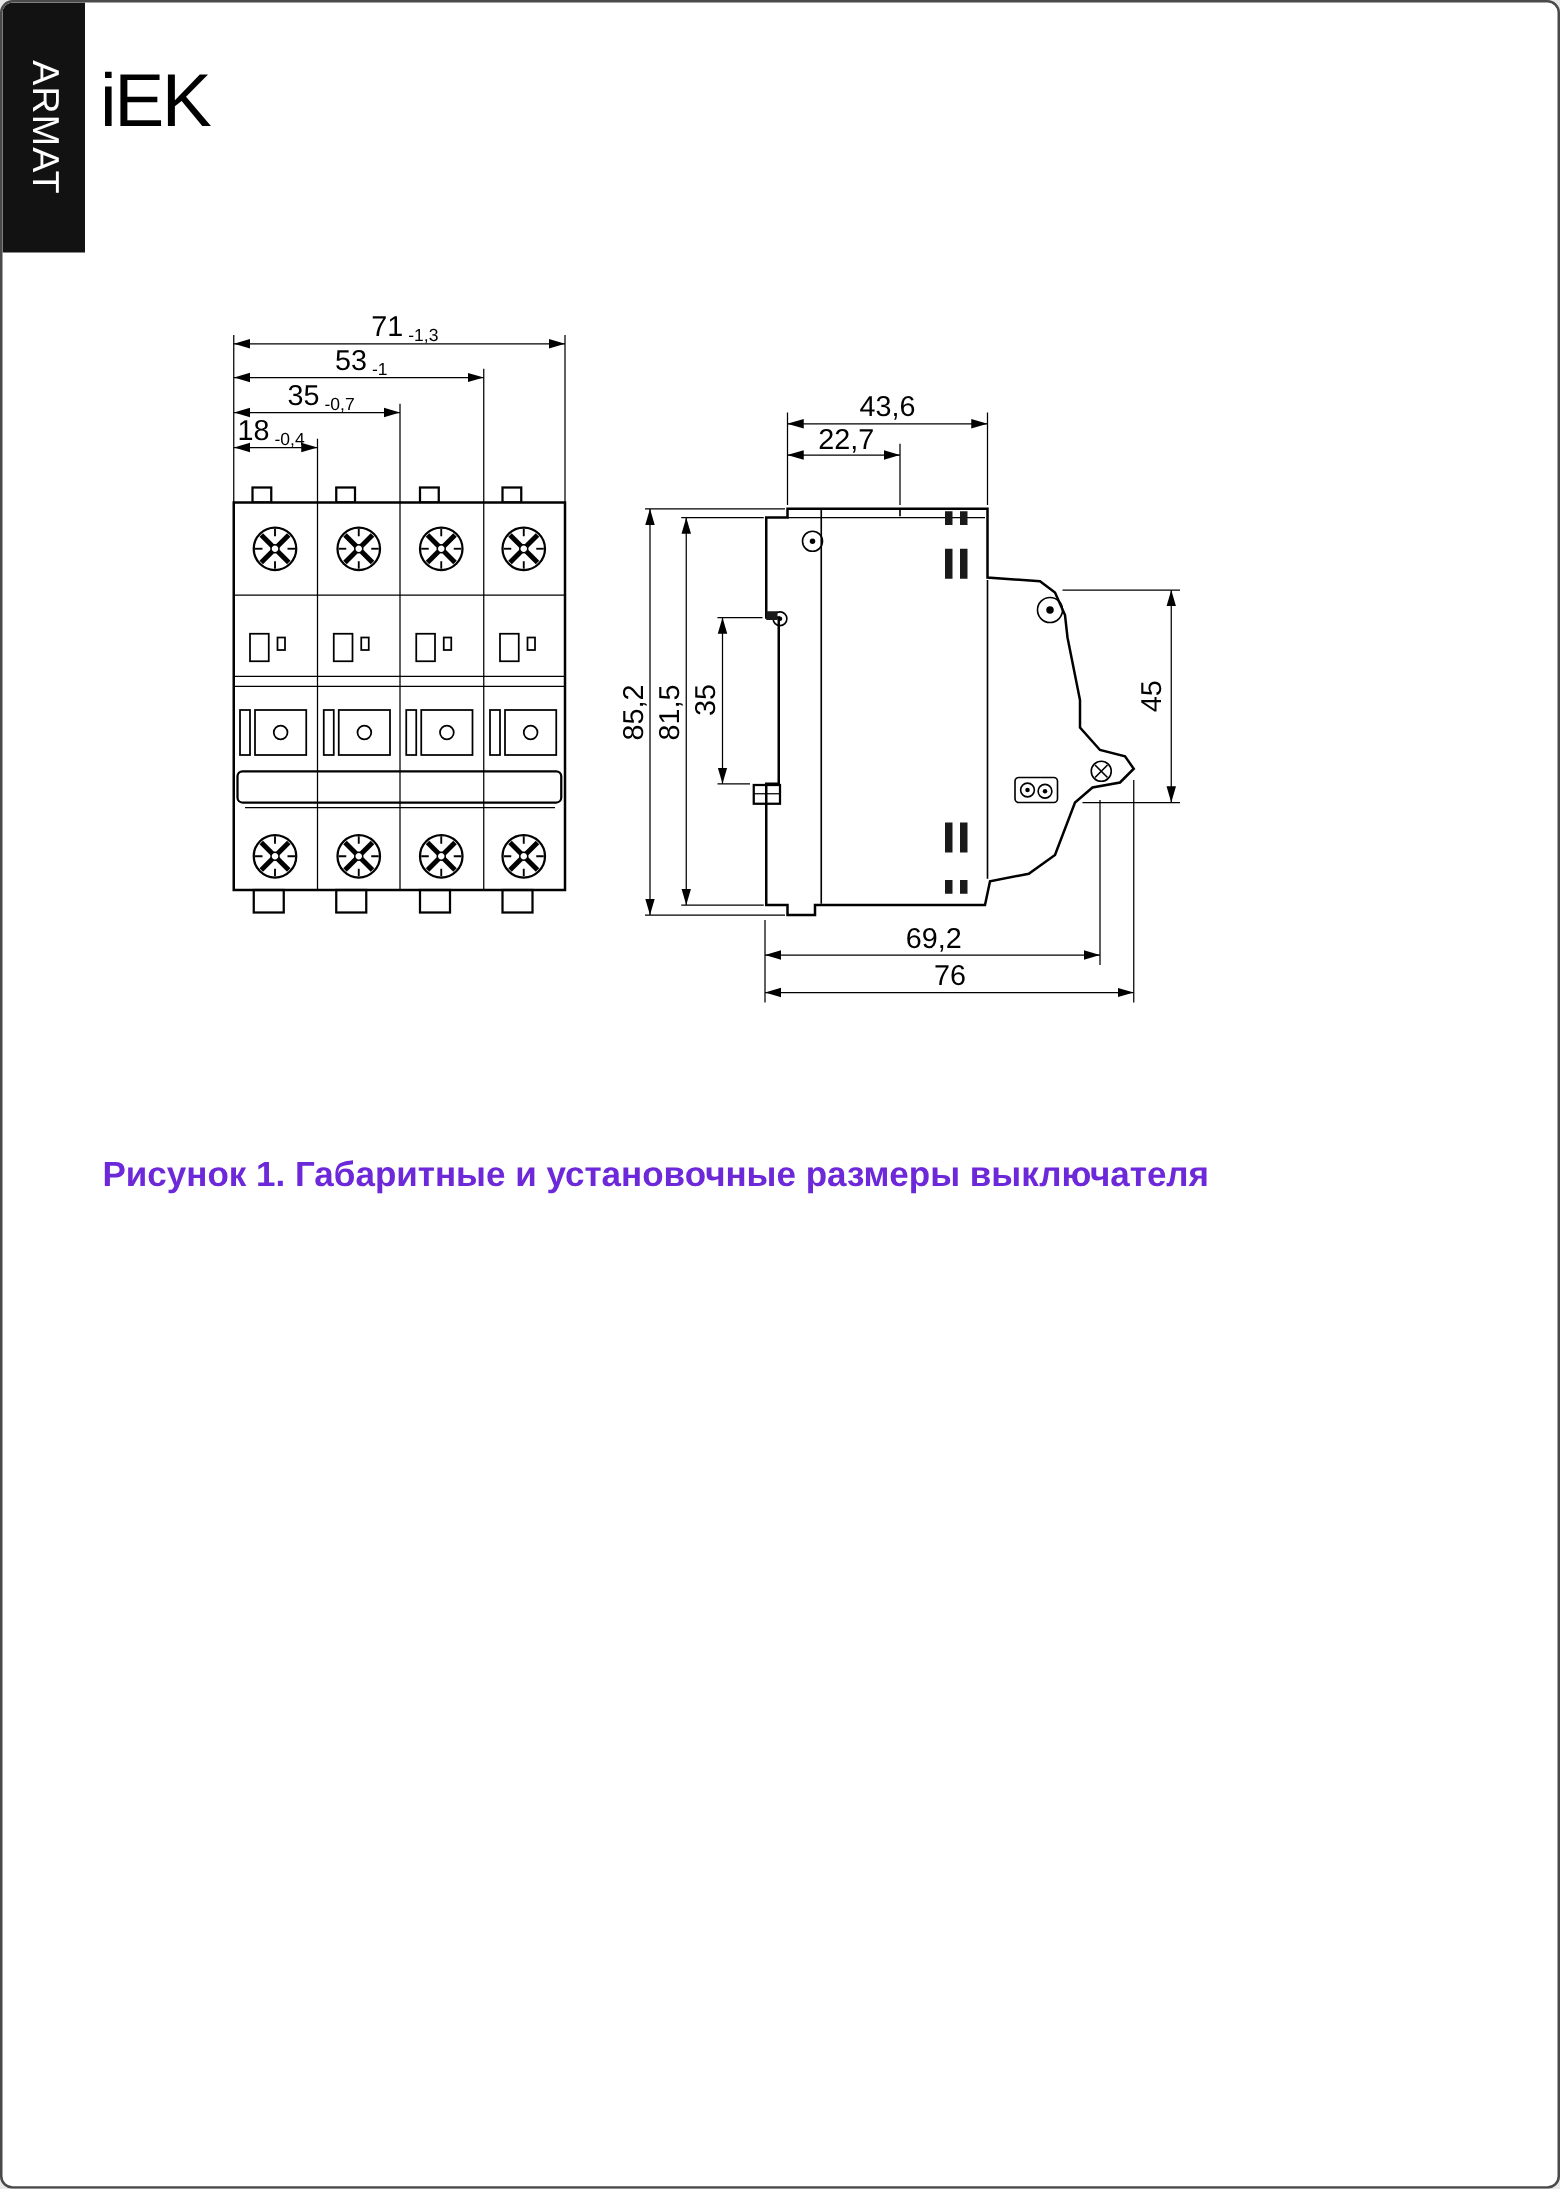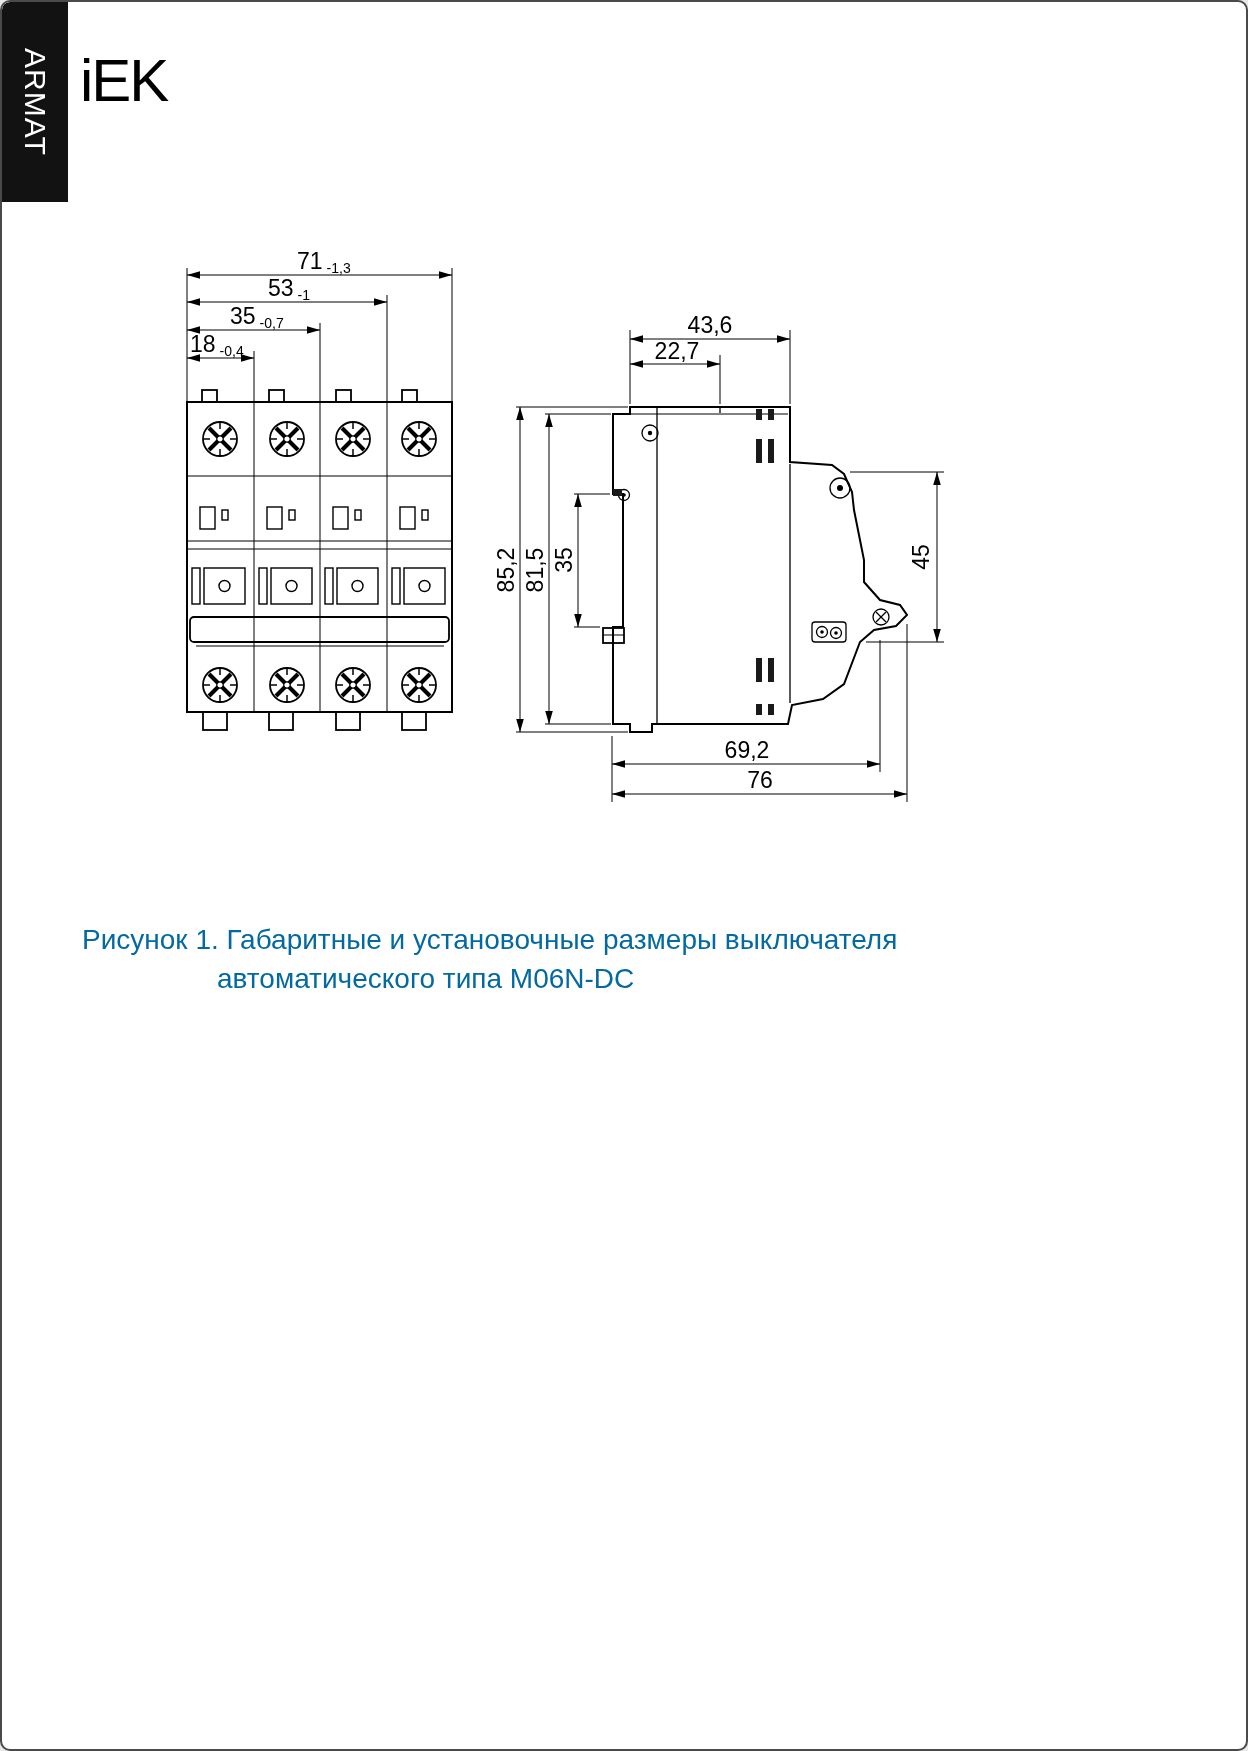--- a/index.html
+++ b/index.html
@@ -17,21 +17,21 @@
   .drawing{position:absolute;}
   svg text{font-family:"Liberation Sans",sans-serif;fill:#000;}
   .dim-label{font-size:23px;}
   .tol{font-size:14px;}
   .body-stroke{fill:none;stroke:#000;stroke-width:1.8;}
   .body-fill{fill:#ffffff;stroke:#000;stroke-width:2;}
   .detail{fill:none;stroke:#000;stroke-width:1.3;}
   .thin{fill:none;stroke:#000;stroke-width:1;}
   .dimline{stroke:#000;stroke-width:1;fill:none;}
   .extline{stroke:#000;stroke-width:1;fill:none;}
-  .caption{position:absolute;left:80px;top:918px;font-size:28px;color:#0369a1;line-height:1.4;}
+  .caption{position:absolute;left:80px;top:918px;font-size:28px;color:#6d28d9;line-height:1.4;font-weight:bold;}
   .caption .line2{margin-left:135px;}
 </style>
 </head>
 <body>
 
 <div class="page">
 
   <div class="brand-bar">
     <span class="brand-text">ARMAT</span>
   </div>
@@ -202,16 +202,15 @@
       <line class="detail" x1="384" y1="320" x2="394" y2="310"></line>
 
       <rect x="121" y="187" width="9" height="7" fill="#1a1a1a"></rect>
       <rect class="body-stroke" x="111" y="326" width="21" height="15"></rect>
       <line class="thin" x1="111" y1="333" x2="132" y2="333"></line>
     </g>
   </svg>
 
   <div class="caption">
     <div class="line1">Рисунок 1. Габаритные и установочные размеры выключателя</div>
-    <div class="line2">автоматического типа М06N-DC</div>
   </div>
 
 </div>
 
 </body></html>

